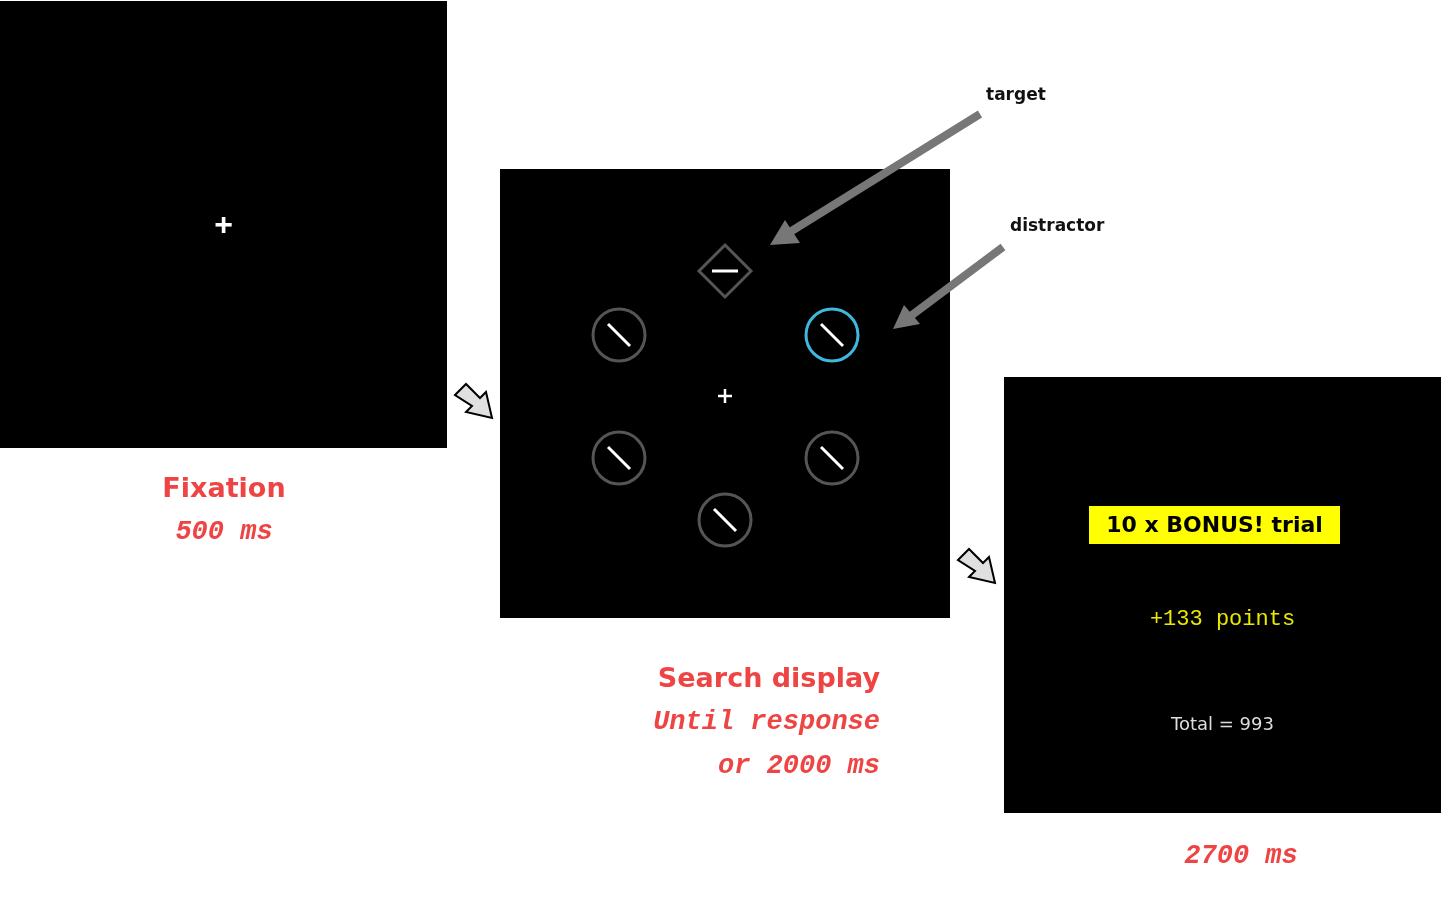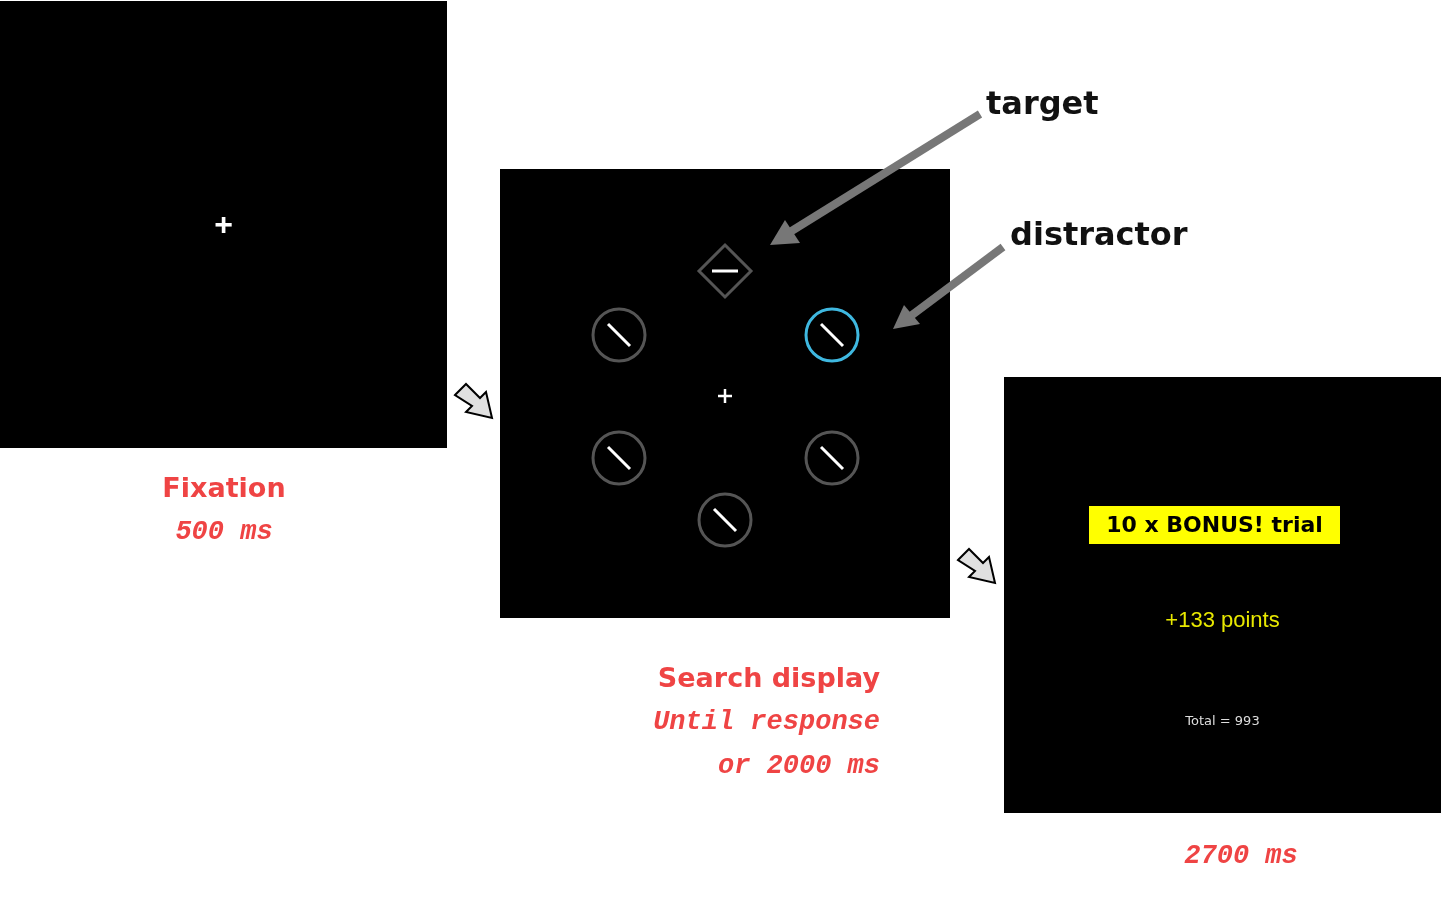--- a/index.html
+++ b/index.html
@@ -3,25 +3,25 @@
 <meta charset="utf-8">
 <style>
   html,body{margin:0;padding:0;background:#fff;}
   body{width:1442px;height:921px;position:relative;overflow:hidden;font-family:"Liberation Sans",sans-serif;}
   .screen{position:absolute;background:#000;}
   #fix{left:0;top:1px;width:447px;height:447px;}
   #search{left:500px;top:169px;width:450px;height:449px;}
   #feedback{left:1004px;top:377px;width:437px;height:436px;}
   .label{position:absolute;text-align:center;color:#ef4444;font-weight:bold;font-size:27px;line-height:44px;font-family:"DejaVu Sans",sans-serif;}
   .label .i{font-style:italic;font-family:Liberation Mono, monospace;}
-  .note{position:absolute;font-weight:bold;font-size:32px;color:#111;font-family:"DejaVu Sans",sans-serif;}
+  .note{position:absolute;font-weight:bold;font-size:17px;color:#111;font-family:"DejaVu Sans",sans-serif;}
   svg{position:absolute;left:0;top:0;}
   .bonus{position:absolute;left:85px;top:129px;width:251px;height:38px;background:#ffff00;color:#000;font-weight:bold;font-size:22px;line-height:38px;text-align:center;font-family:"DejaVu Sans",sans-serif;}
-  .pts{position:absolute;left:0;width:100%;top:230px;text-align:center;color:#e8e800;font-size:22px;font-family:Liberation Sans, sans-serif;}
-  .total{position:absolute;left:0;width:100%;top:336px;text-align:center;color:#ddd;font-size:13px;font-family:"DejaVu Sans",sans-serif;}
+  .pts{position:absolute;left:0;width:100%;top:230px;text-align:center;color:#e8e800;font-size:22px;font-family:Liberation Mono, monospace;}
+  .total{position:absolute;left:0;width:100%;top:336px;text-align:center;color:#ddd;font-size:18px;font-family:"DejaVu Sans",sans-serif;}
 </style>
 </head>
 <body>
 
 <div class="screen" id="fix">
   <div style="position:absolute;left:0;width:100%;top:205px;text-align:center;color:#fff;font-size:32px;font-weight:bold;">+</div>
 </div>
 <div class="label" style="left:124px;top:466px;width:200px;">
   <div>Fixation</div>
   <div class="i">500 ms</div>

